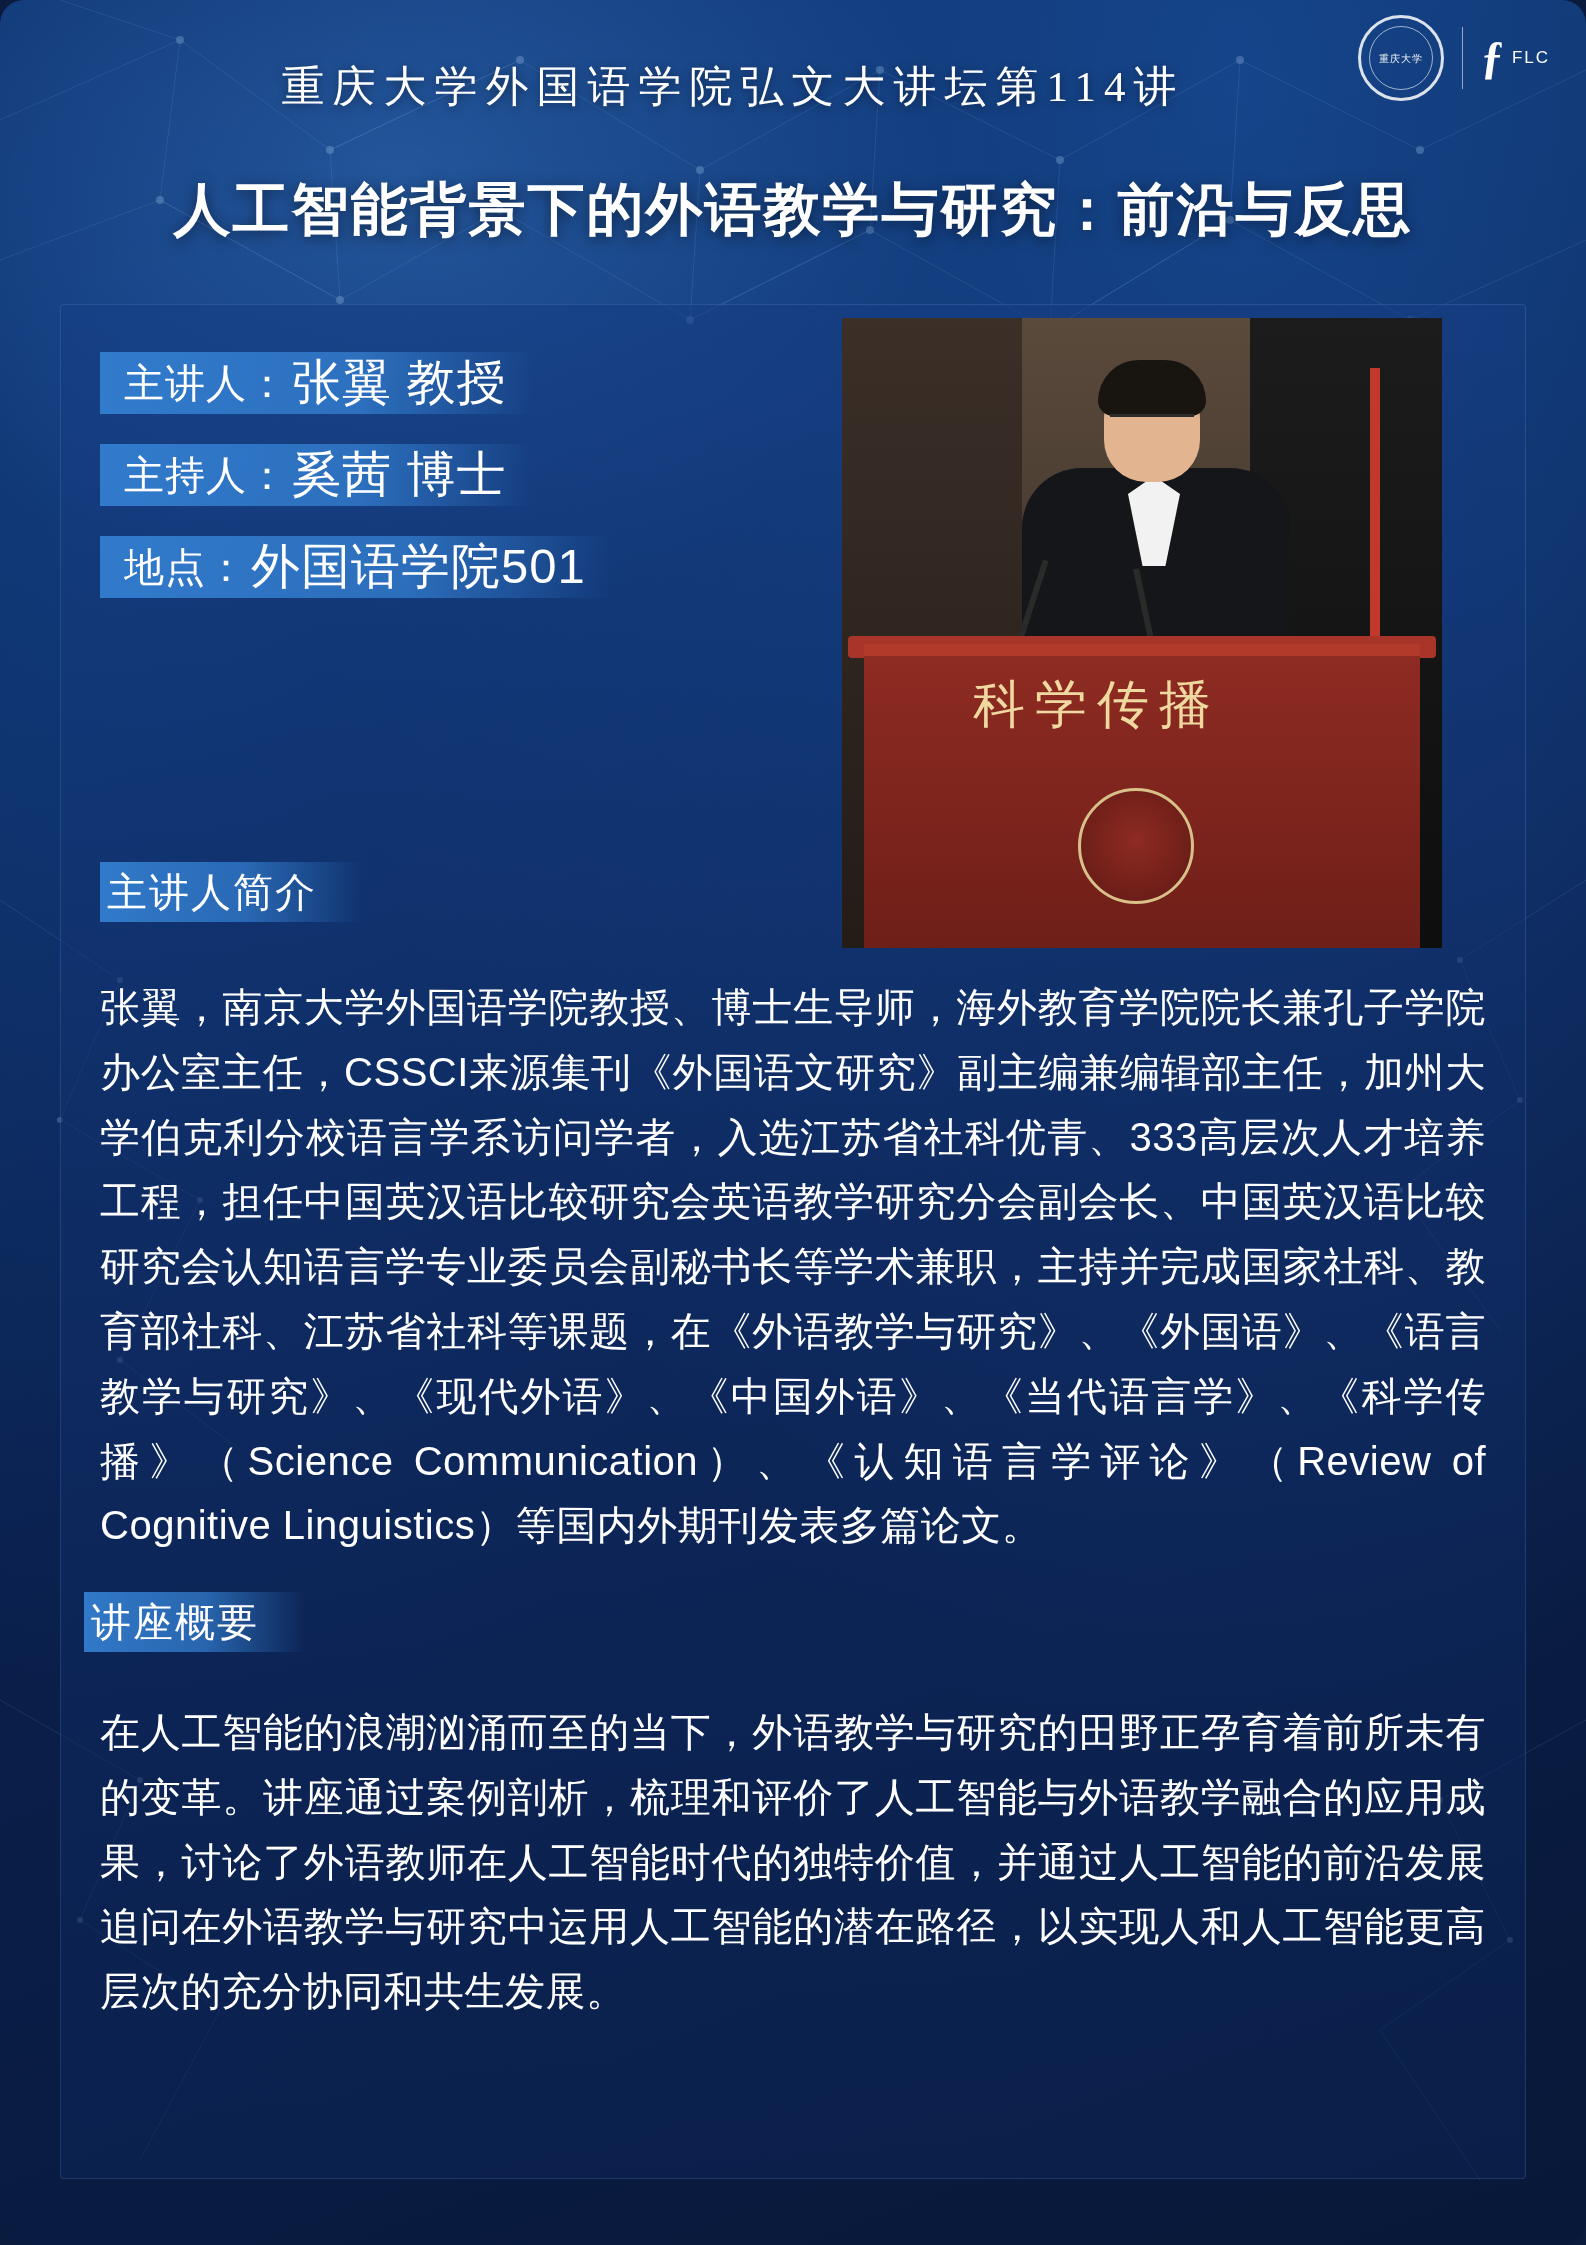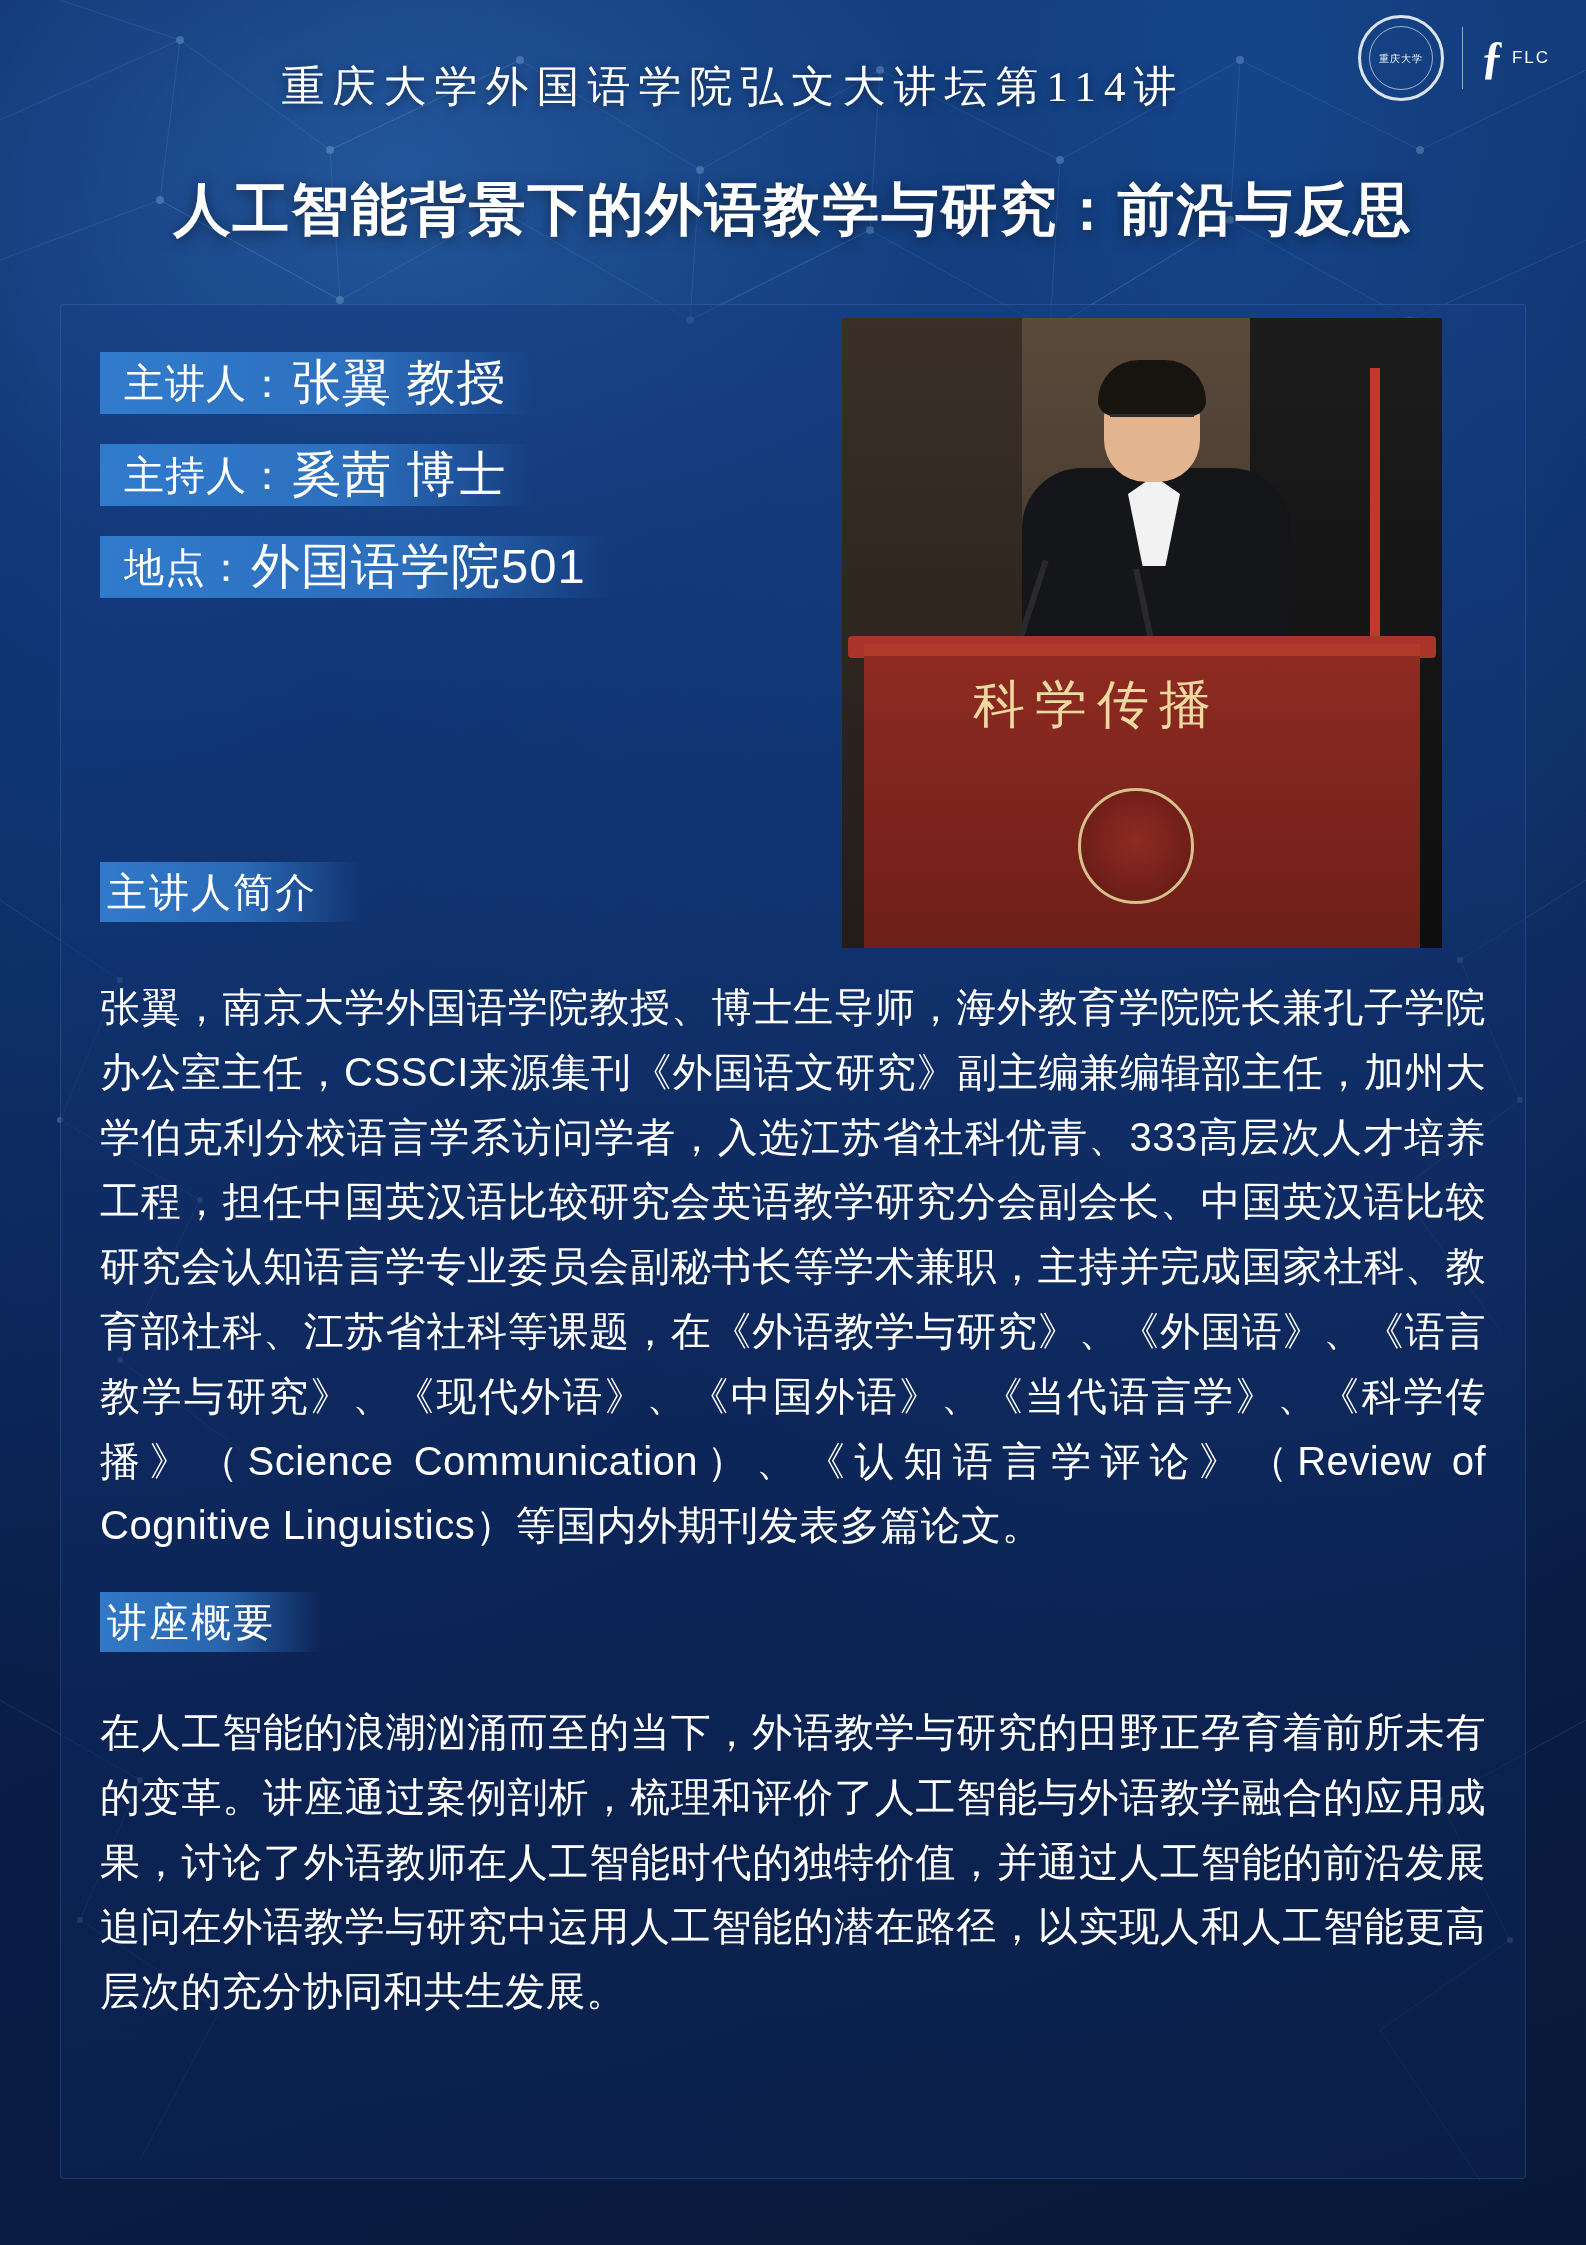--- a/index.html
+++ b/index.html
@@ -11,20 +11,21 @@
     position: relative;
     width: 1586px;
     height: 2245px;
     overflow: hidden;
     font-family: "Liberation Sans", sans-serif;
     background:
       radial-gradient(ellipse at 78% 4%, rgba(30,90,175,0.55) 0%, rgba(10,30,75,0) 55%),
       radial-gradient(ellipse at 10% 18%, rgba(24,78,160,0.45) 0%, rgba(10,30,75,0) 50%),
       linear-gradient(160deg, #0d2d63 0%, #0b2a5c 25%, #0a1f4c 55%, #081838 100%);
     color: #ffffff;
+    border-radius: 24px;
   }
   
   .bg-net {
     position: absolute;
     inset: 0;
     opacity: 0.45;
     pointer-events: none;
   }
   .bg-glow {
     position: absolute;
@@ -182,21 +183,21 @@
     letter-spacing: 2px;
     white-space: nowrap;
   }
   .bio-head {
     position: absolute;
     left: 100px;
     top: 862px;
   }
   .abs-head {
     position: absolute;
-    left: 100px;
+    left: 84px;
     top: 1592px;
   }
 
   
   .photo {
     position: absolute;
     left: 842px;
     top: 318px;
     width: 600px;
     height: 630px;

